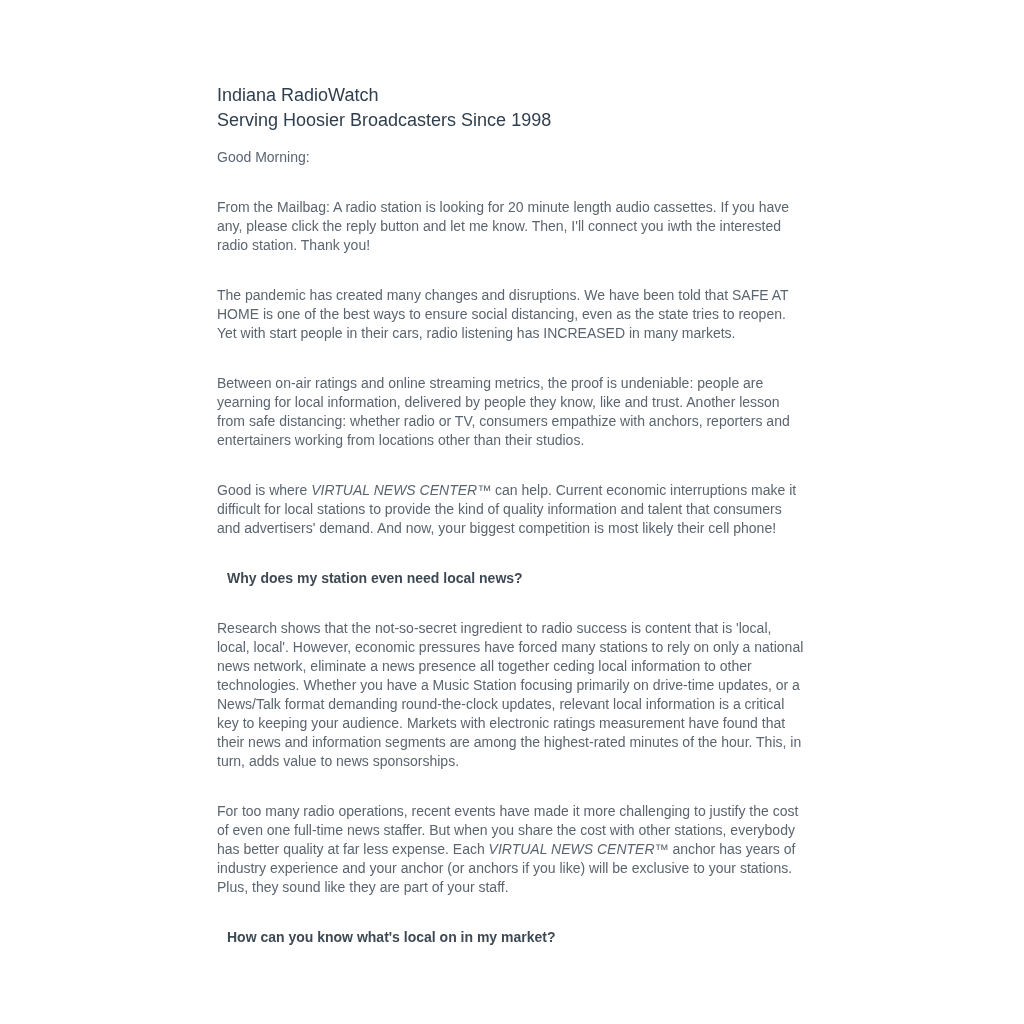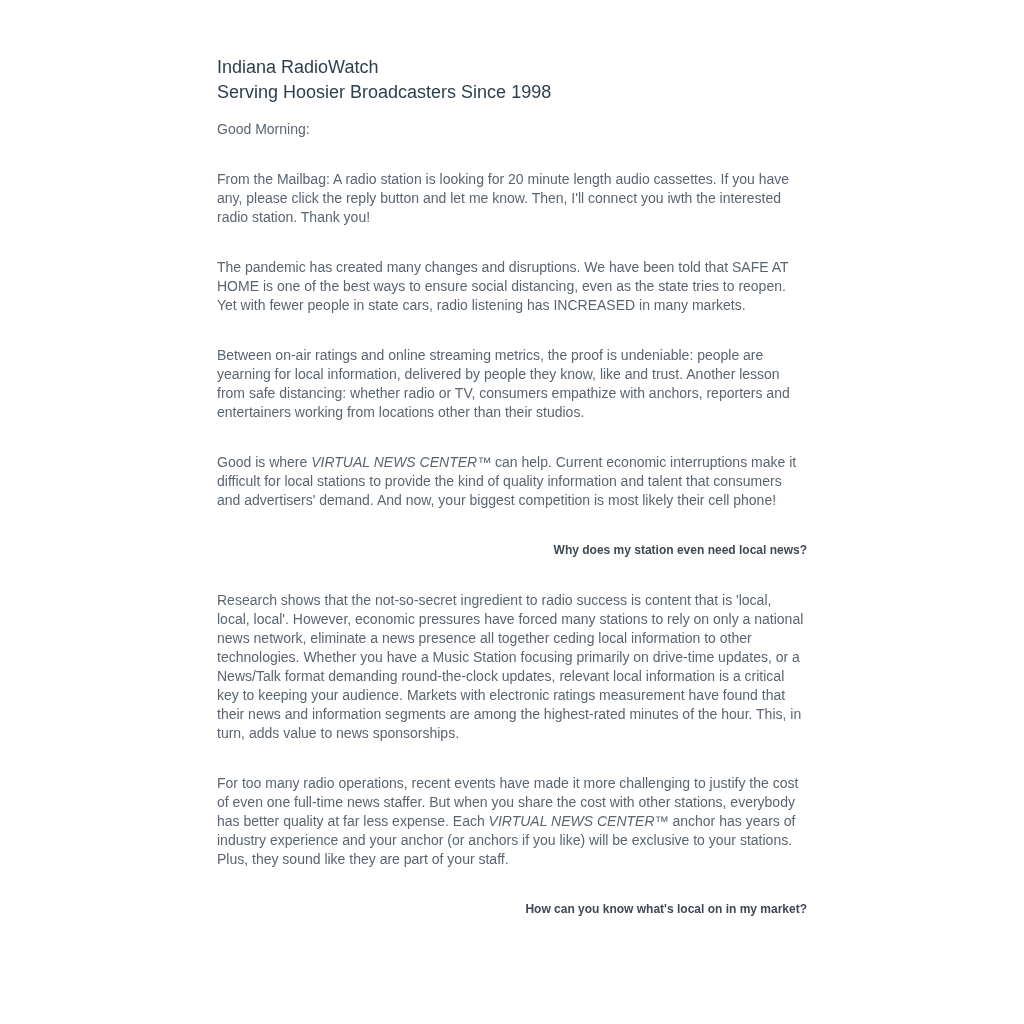--- a/index.html
+++ b/index.html
@@ -8,21 +8,21 @@
     background: #ffffff;
   }
   body {
     width: 1024px;
     height: 1024px;
     overflow: hidden;
     font-family: "Liberation Sans", "DejaVu Sans", sans-serif;
   }
   .page {
     margin-left: 217px;
-    padding-top: 55px;
+    padding-top: 83px;
     width: 590px;
   }
   .masthead {
     color: #2f3e4c;
     font-size: 18px;
     line-height: 25px;
     font-weight: 400;
   }
   .masthead div {
     white-space: nowrap;
@@ -32,26 +32,25 @@
     font-size: 14px;
     line-height: 19px;
   }
   .body-copy p {
     margin: 31px 0;
   }
   .body-copy p.greeting {
     margin-top: 15px;
   }
   .body-copy h2 {
-    font-size: 12px;
+    font-size: 14px;
     line-height: 19px;
     font-weight: 700;
     color: #3e4954;
-    margin: 19px 0;
-    text-align: right;
+    margin: 19px 10px;
   }
   em.brand {
     font-style: italic;
   }
 </style>
 </head>
 <body>
 
 <div class="page">
 
@@ -60,21 +59,21 @@
     <div>Serving Hoosier Broadcasters Since 1998</div>
   </header>
 
   <main class="body-copy">
 
     <p class="greeting">Good Morning:</p>
 
     <p>From the Mailbag: A radio station is looking for 20 minute length audio cassettes. If you have any, please click the reply button and let me know. Then, I'll connect you iwth the interested radio station. Thank you!</p>
 
 
-    <p>The pandemic has created many changes and disruptions. We have been told that SAFE AT HOME is one of the best ways to ensure social distancing, even as the state tries to reopen. Yet with fewer people in state cars, radio listening has INCREASED in many markets.</p>
+    <p>The pandemic has created many changes and disruptions. We have been told that SAFE AT HOME is one of the best ways to ensure social distancing, even as the state tries to reopen. Yet with start people in their cars, radio listening has INCREASED in many markets.</p>
 
     <p>Between on-air ratings and online streaming metrics, the proof is undeniable: people are yearning for local information, delivered by people they know, like and trust. Another lesson from safe distancing: whether radio or TV, consumers empathize with anchors, reporters and entertainers working from locations other than their studios.</p>
 
     <p><span>Good is where </span><em class="brand">VIRTUAL NEWS CENTER</em><span>™</span><span> can help. Current economic interruptions make it difficult for local stations to provide the kind of quality information and talent that consumers and advertisers' demand. And now, your biggest competition is most likely their cell phone!</span></p>
 
     <h2>Why does my station even need local news?</h2>
 
     <p>Research shows that the not-so-secret ingredient to radio success is content that is 'local, local, local'. However, economic pressures have forced many stations to rely on only a national news network, eliminate a news presence all together ceding local information to other technologies. Whether you have a Music Station focusing primarily on drive-time updates, or a News/Talk format demanding round-the-clock updates, relevant local information is a critical key to keeping your audience. Markets with electronic ratings measurement have found that their news and information segments are among the highest-rated minutes of the hour. This, in turn, adds value to news sponsorships.</p>
 
 

